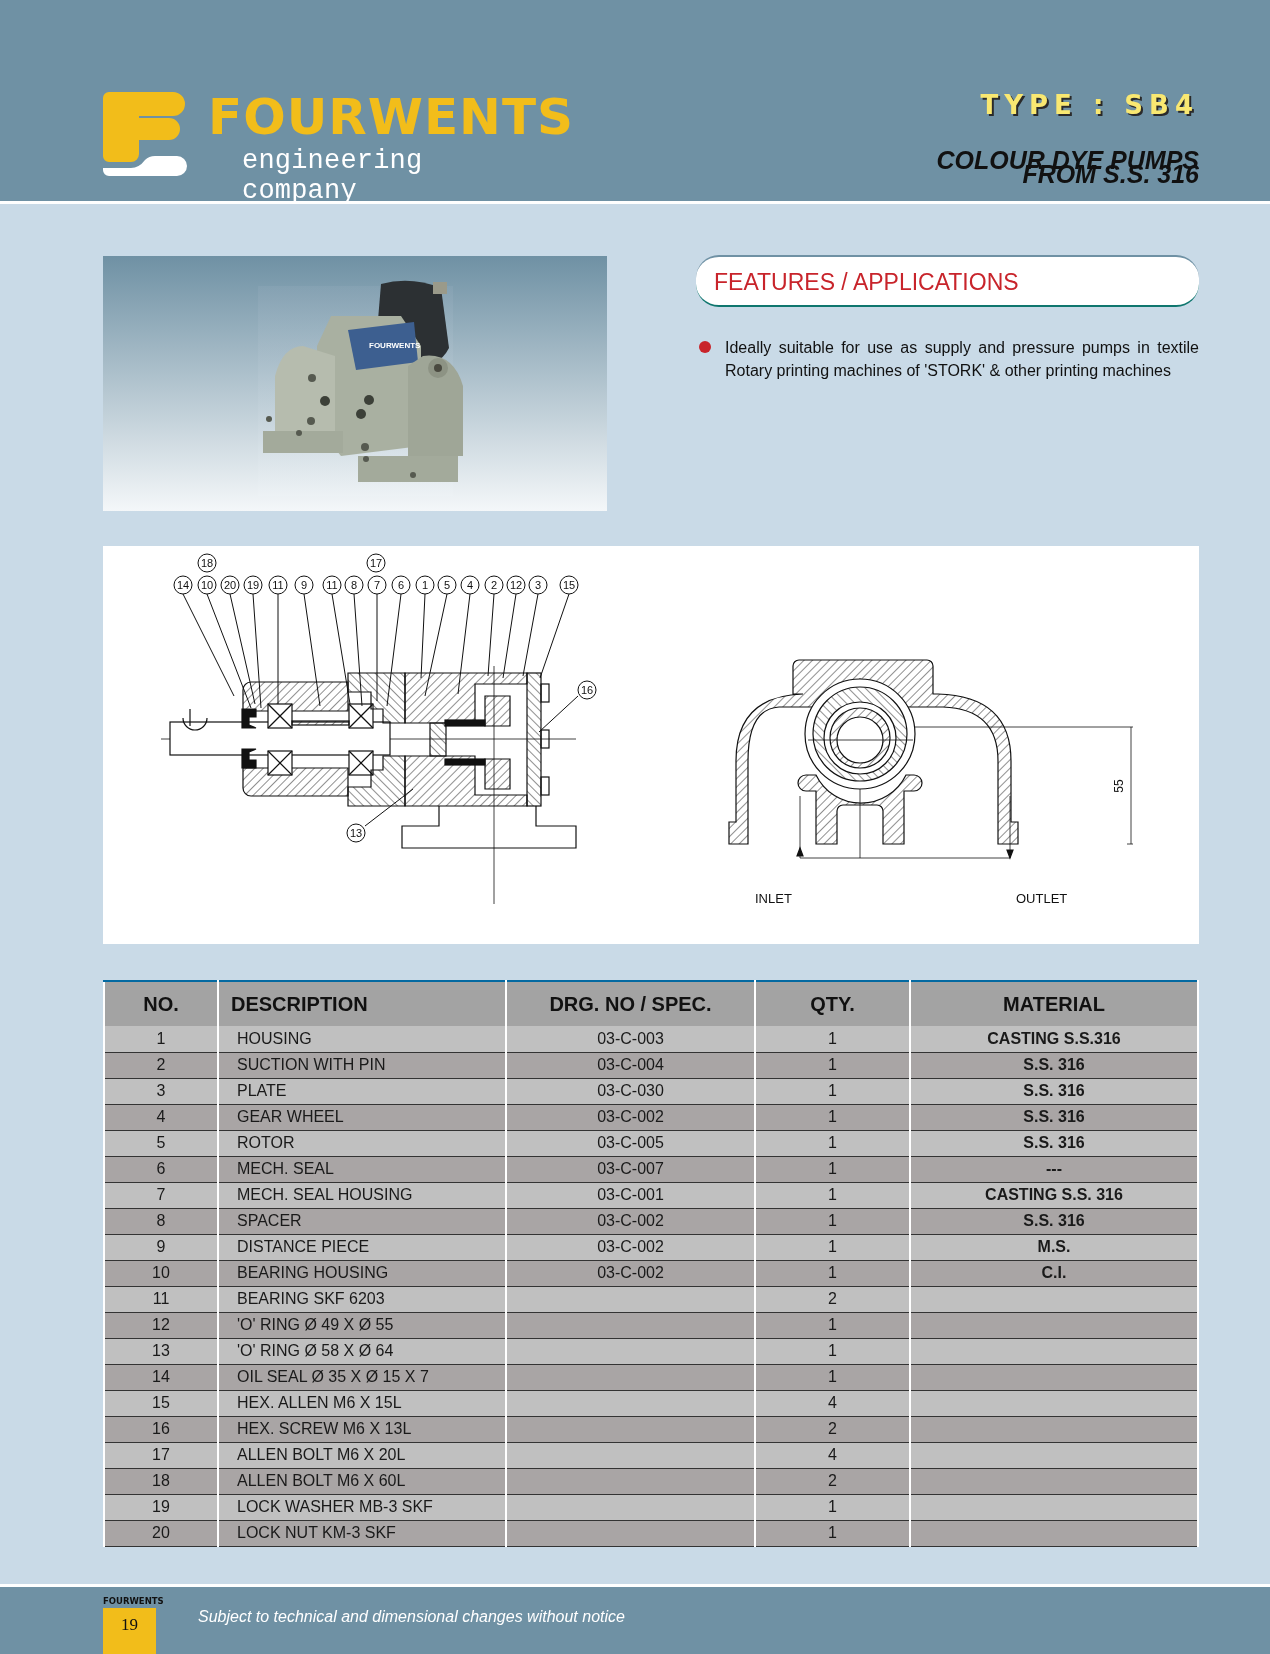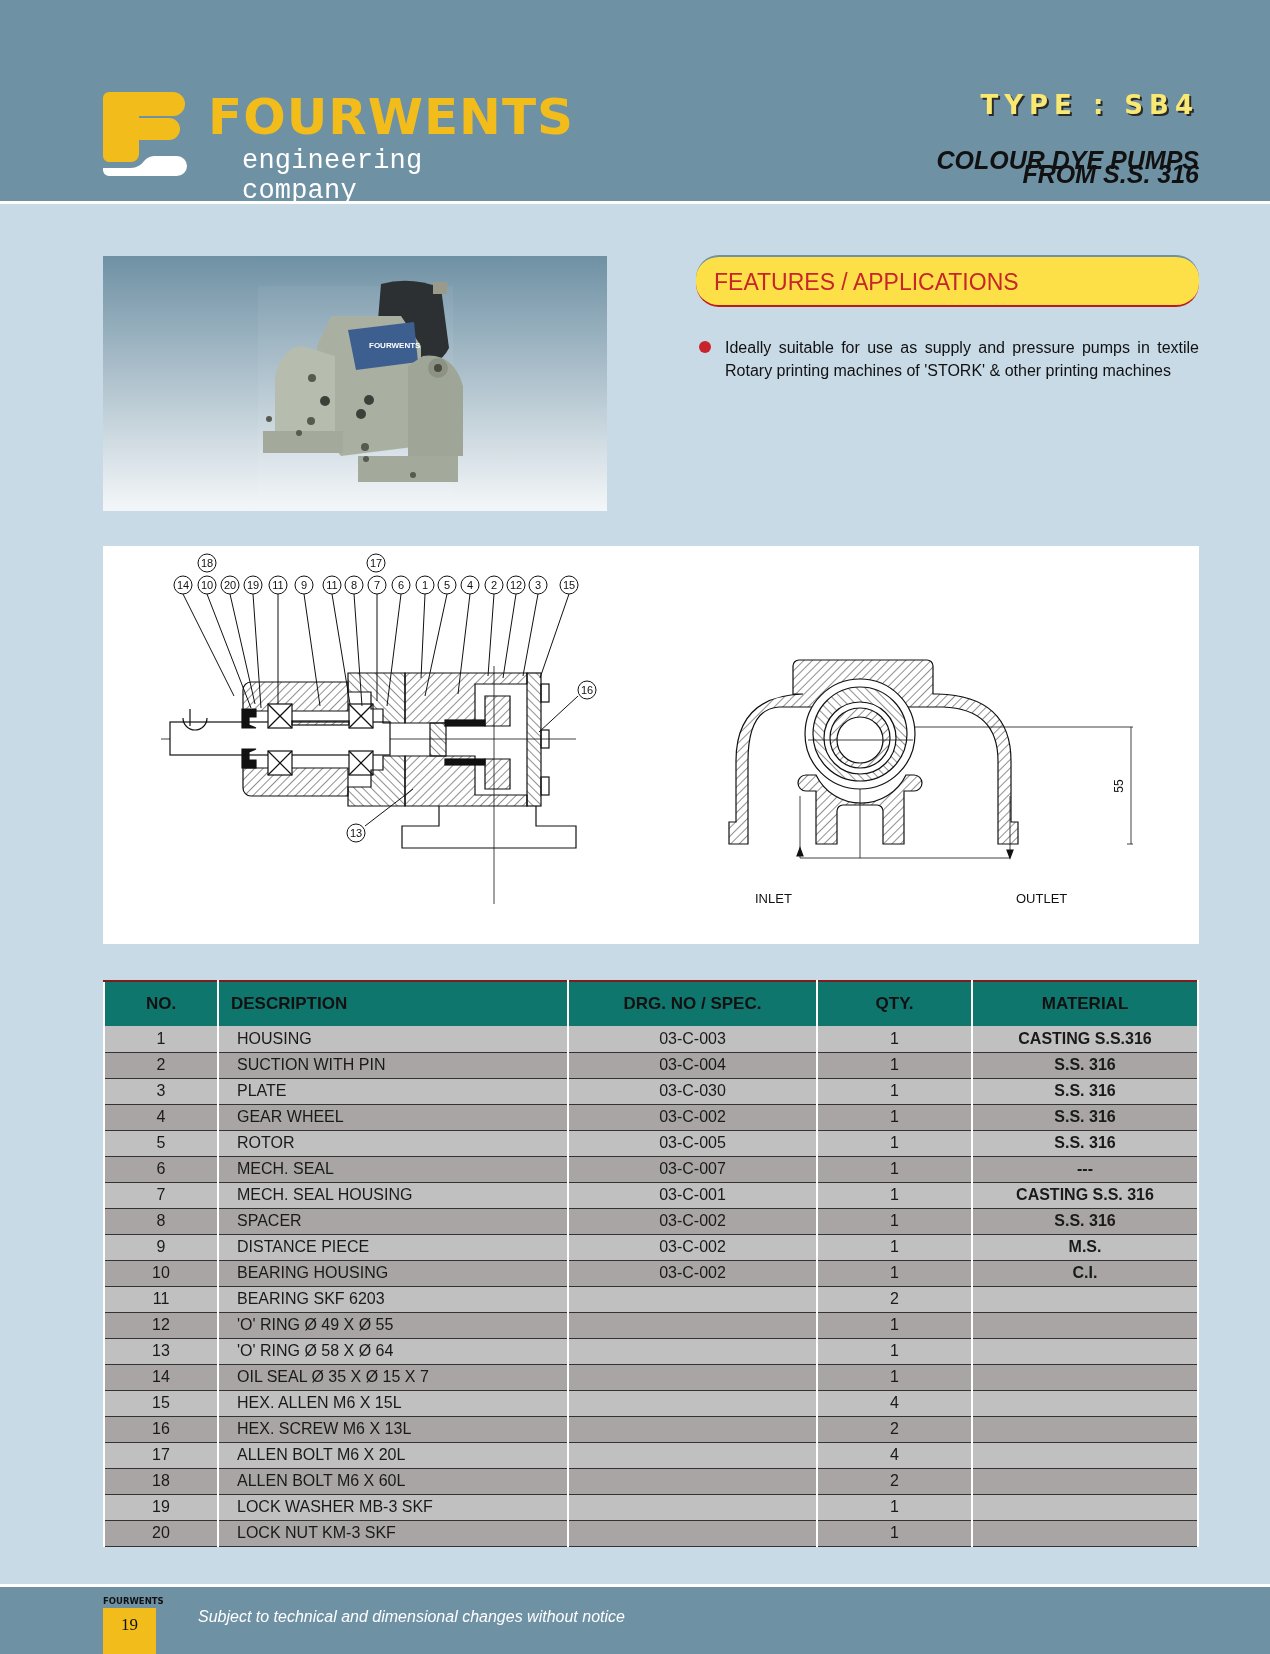--- a/index.html
+++ b/index.html
@@ -13,37 +13,37 @@
   .brand-sub { position: absolute; left: 107px; top: 54px; font-family: Liberation Mono, monospace; font-size: 27px; color: #ffffff; letter-spacing: 0.2px; margin-left: 32px; }
 
   .type-label { position: absolute; right: 71px; top: 90px; font-family: "DejaVu Sans", sans-serif; font-weight: bold; font-size: 26px; color: #f9e871; letter-spacing: 6px; text-shadow: 2px 2px 0 #2a2a2a; }
   .title-line { position: absolute; right: 71px; font-size: 25px; font-weight: bold; font-style: italic; color: #111; }
   .title-1 { top: 130px; margin-top: 16px; }
   .title-2 { top: 160px; }
 
   .photo { position: absolute; left: 103px; top: 256px; width: 504px; height: 255px; background: linear-gradient(#6f91a4, #f4f7f9); }
   .photo svg { position: absolute; left: 0; top: 0; }
 
-  .features-box { position: absolute; left: 696px; top: 255px; width: 503px; height: 52px; background: #fde047; border-top: 2px solid #6f91a4; border-bottom: 2px solid #b91c1c; border-radius: 23px; }
+  .features-box { position: absolute; left: 696px; top: 255px; width: 503px; height: 52px; background: #ffffff; border-top: 2px solid #6f91a4; border-bottom: 2px solid #0f766e; border-radius: 23px; }
   .features-title { position: absolute; left: 18px; top: 12px; font-size: 23px; color: #c8242b; font-weight: normal; }
   .feature-item { position: absolute; left: 696px; top: 336px; width: 503px; display: flex; }
   .bullet { width: 12px; height: 12px; border-radius: 50%; background: #c8242b; margin-top: 5px; margin-left: 3px; flex: none; }
   .feature-text { margin-left: 14px; font-size: 16px; line-height: 23px; color: #111; text-align: justify; text-align-last: left; }
 
   .drawing { position: absolute; left: 103px; top: 546px; width: 1096px; height: 398px; background: #fff; }
   .drawing svg { position: absolute; left: 0; top: 0; }
   .callout text, .dim-text { font-family: "Liberation Sans", sans-serif; }
 
   table.parts { position: absolute; left: 103px; top: 980px; width: 1096px; border-collapse: collapse; font-size: 16px; color: #1a1a1a; }
-  table.parts th { background: #0f766e; height: 45px; font-size: 17px; font-weight: bold; color: #111; border-left: 2px solid #fff; border-right: 2px solid #fff; border-top: 2px solid #7f1d1d; }
+  table.parts th { background: #a3a3a3; height: 45px; font-size: 20px; font-weight: bold; color: #111; border-left: 2px solid #fff; border-right: 2px solid #fff; border-top: 2px solid #0369a1; }
   table.parts td { height: 26px; border-left: 2px solid #fff; border-right: 2px solid #fff; border-bottom: 1.5px solid #333; padding: 0; }
   table.parts tr.odd td { background: #c0c0c0; }
   table.parts tr.even td { background: #a9a5a5; }
   .c-no { width: 114px; text-align: center; }
-  .c-desc { width: 350px; text-align: left; padding-left: 18px !important; }
+  .c-desc { width: 288px; text-align: left; padding-left: 18px !important; }
   th.c-desc { padding-left: 12px !important; }
   .c-drg { width: 249px; text-align: center; }
   .c-qty { width: 155px; text-align: center; }
   .c-mat { text-align: center; font-weight: bold; }
 
   .footer { position: absolute; left: 0; top: 1584px; width: 1270px; height: 70px; background: #6f91a4; border-top: 3px solid #ffffff; }
   .footer-brand { position: absolute; left: 103px; top: 9px; font-family: "DejaVu Sans", sans-serif; font-weight: bold; font-size: 8.5px; color: #111; }
   .page-box { position: absolute; left: 103px; top: 21px; width: 53px; height: 49px; background: #f2bd1a; }
   .page-num { position: absolute; left: 0; top: 7px; width: 53px; text-align: center; font-family: "Liberation Serif", serif; font-size: 17px; color: #111; }
   .footer-note { position: absolute; left: 198px; top: 21px; font-style: italic; font-size: 16px; color: #ffffff; }

